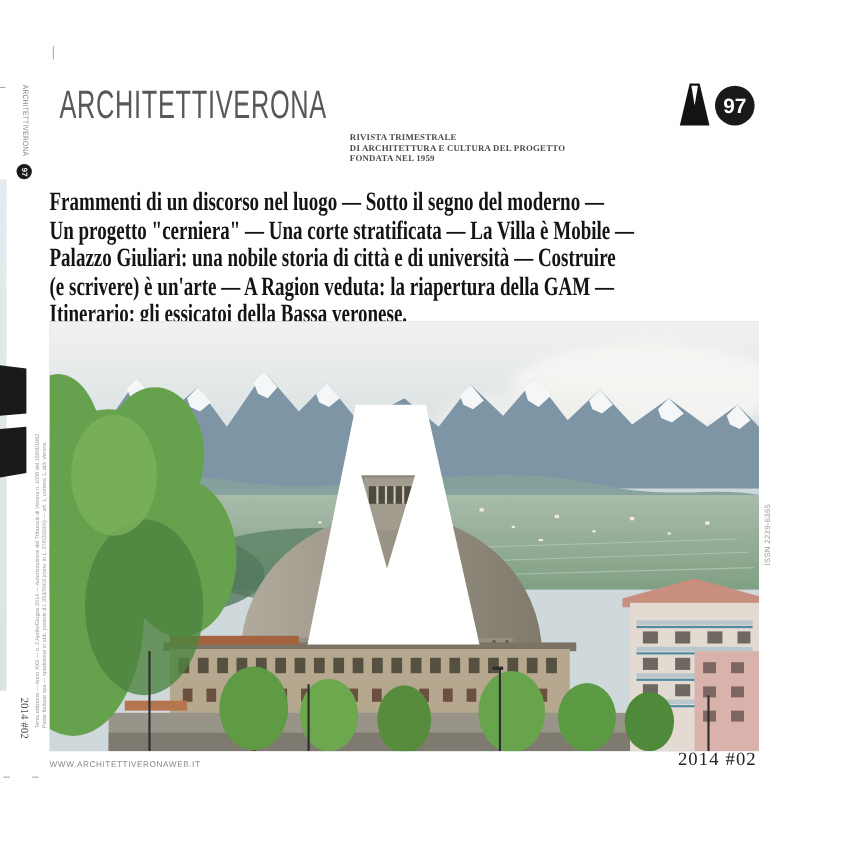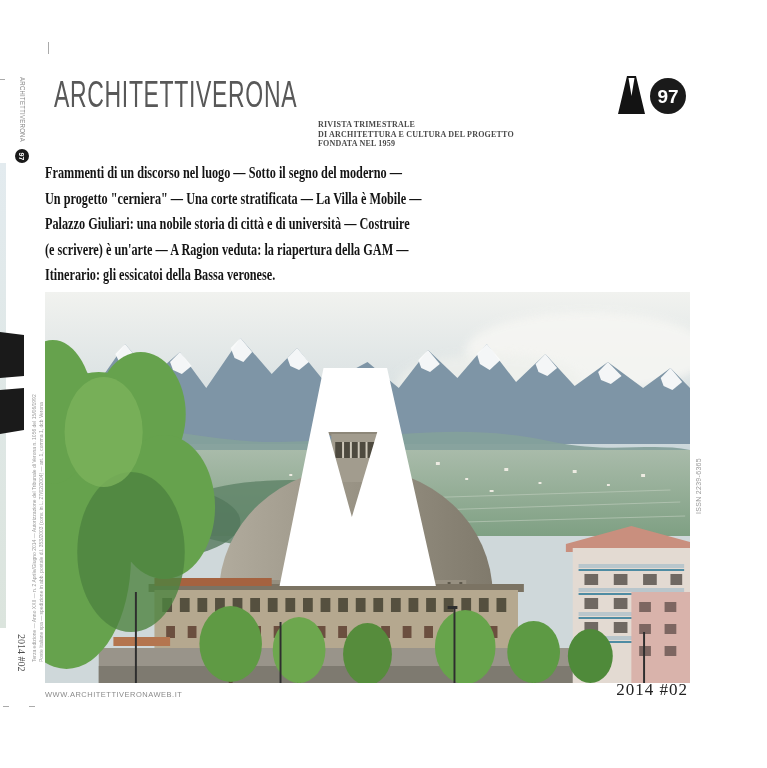--- a/index.html
+++ b/index.html
@@ -18,23 +18,23 @@
   }
   .tagline{
     left:318px;top:81px;width:230px;
     font-family:"Liberation Serif",serif;font-weight:700;
     font-size:8px;line-height:9.5px;letter-spacing:.2px;color:#4a4a4a;margin-top:39px;
   }
   .hdr-mark{left:616px;top:70px;}
 
   
   .headline{
-    left:45px;top:160px;width:690px;
+    left:45px;top:172px;width:690px;
     font-family:"Liberation Serif",serif;font-weight:700;
-    font-size:17px;line-height:25.5px;color:#141414;
+    font-size:24px;line-height:25.5px;color:#141414;
   }
   .headline .hl{white-space:nowrap;transform:scaleX(.72);transform-origin:left top;}
 
   
   .photo{left:45px;top:292px;width:645px;height:391px;overflow:hidden;background:#cfd8da;}
 
   
   .spine-strip{left:0;top:163px;width:6px;height:465px;
     background:linear-gradient(#e3ebef,#dbe4dd);}
   .spine-logo{

